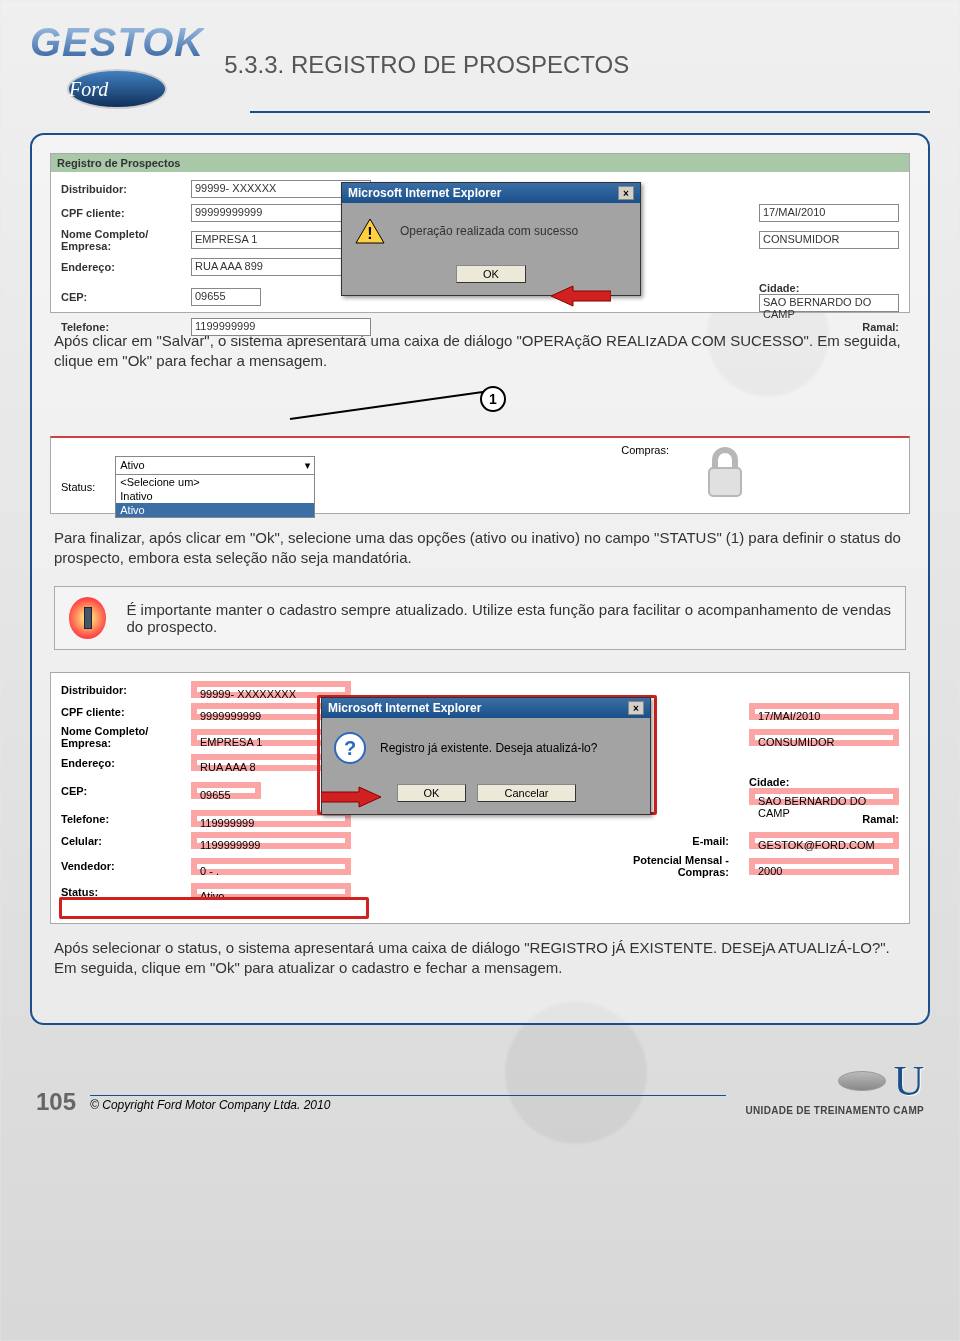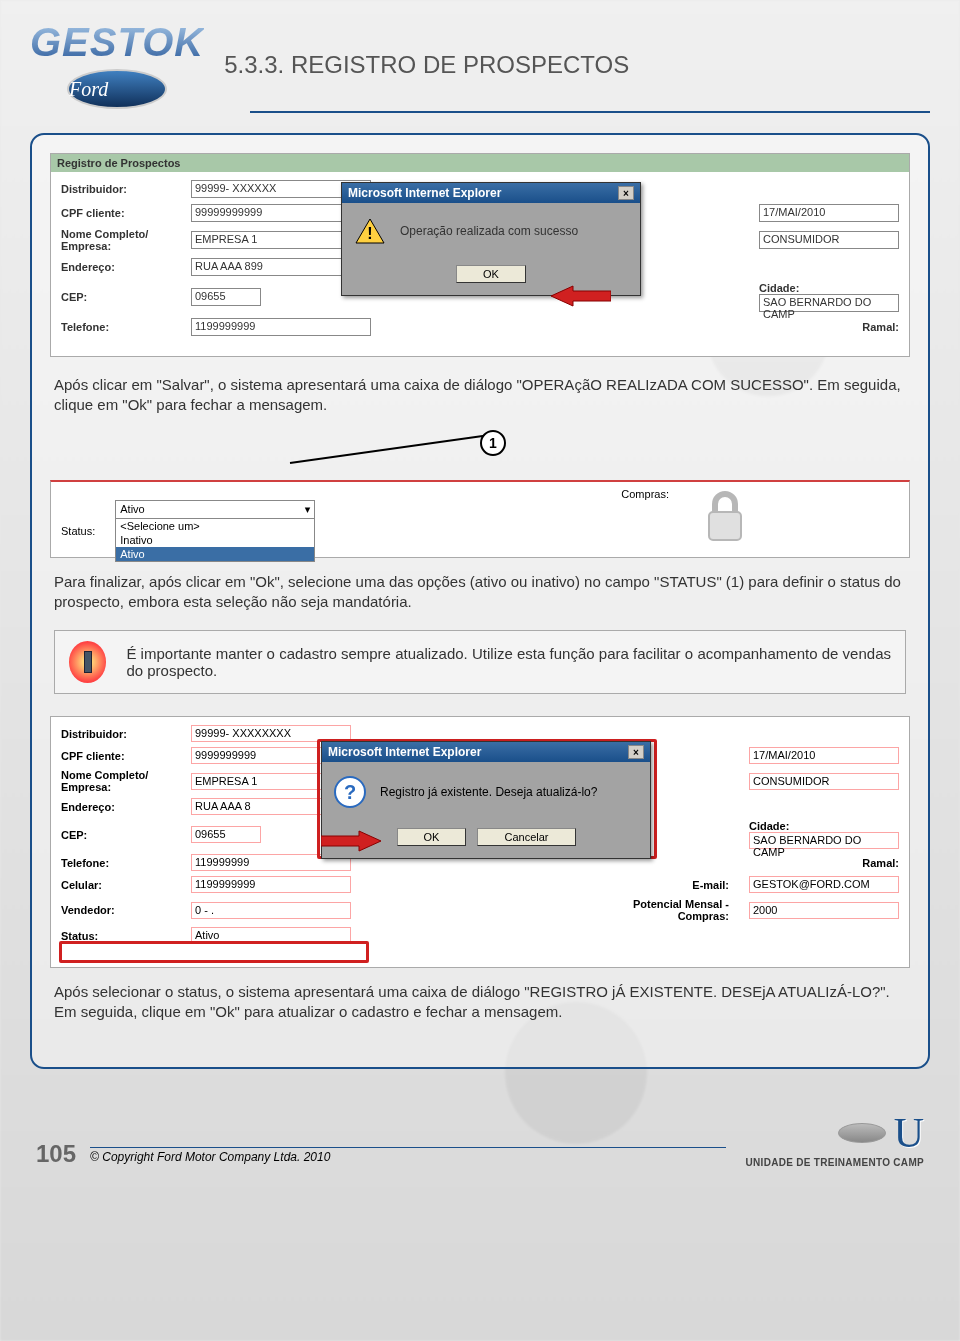--- a/index.html
+++ b/index.html
@@ -75,23 +75,23 @@
   .dropdown .opts div { padding:1px 4px;}
   .dropdown .opts .hl { background:#3a6ea5; color:#fff;}
   .padlock { position:absolute; right:160px; top:6px; opacity:0.6;}
   .info-box { border:1px solid #aaa; background:#f4f4f4; display:flex; gap:20px; padding:10px 14px; align-items:center; margin:18px 4px;}
   .info-icon { width:42px; height:42px; border-radius:50%; background:radial-gradient(circle,#ff8,#f44 70%); display:flex;align-items:center;justify-content:center;}
   .info-icon .bar { width:8px; height:22px; background:#456; border:1px solid #223;}
   .info-text { font-size:15px; color:#333; text-align:justify;}
   .shot2 { background:#fff; border:1px solid #aaa; font-size:11px; position:relative;}
   .shot2 .form2 { padding:8px 10px; display:grid; grid-template-columns:120px 160px 1fr 150px; gap:5px 10px; align-items:center;}
   .shot2 label { font-weight:bold; font-size:11px;}
-  .shot2 .inp { border:1px solid #fca5a5; height:17px; padding:1px 3px; font-size:11px; background:#fff;}
+  .shot2 .inp { border:6px solid #fca5a5; height:17px; padding:1px 3px; font-size:11px; background:#fff;}
   .redframe { position:absolute; border:3px solid #d02020; border-radius:2px;}
-  .footer { display:flex; justify-content:space-between; align-items:flex-end; margin-top:40px; padding:0 6px;}
+  .footer { display:flex; justify-content:space-between; align-items:flex-end; margin-top:32px; padding:0 6px;}
   .footer .pg { font-size:24px; color:#666; font-weight:bold;}
   .footer .copy { font-size:12px; font-style:italic; border-top:1px solid #1a4f8a; padding-top:2px; flex:1; margin:0 20px 4px 14px;}
   .footer .unit { text-align:right;}
   .footer .ulogo { display:flex; align-items:center; gap:8px; justify-content:flex-end;}
   .footer .big-u { font-family: Arial Black; font-size:42px; color:#1a4f8a; text-shadow:1px 1px #fff;}
   .footer .oval2 { width:48px;height:20px;border-radius:50%/50%; background:linear-gradient(#bbb,#888); border:1px solid #999;}
   .footer .unit-txt { font-size:10px; font-weight:bold; color:#444; letter-spacing:0.3px;}
   .cidade-label { font-weight:bold; font-size:11px;}
 </style>
 </head>
@@ -105,21 +105,21 @@
       <div class="ford-oval">
           <span>Ford</span>
         </div>
     </div>
     <div class="page-title">5.3.3. REGISTRO DE PROSPECTOS</div>
   </div>
   <hr class="hr-blue">
 
   <div class="content-frame">
 
-    <div class="shot" style="height:204px;">
+    <div class="shot" style="height:160px;">
       <div class="greenbar">Registro de Prospectos</div>
       <div class="form">
         <label>Distribuidor:</label>
         <div class="inp">99999- XXXXXX</div>
         <div></div>
           <div></div>
 
         <label>CPF cliente:</label>
         <div class="inp">99999999999</div>
         <div></div>

